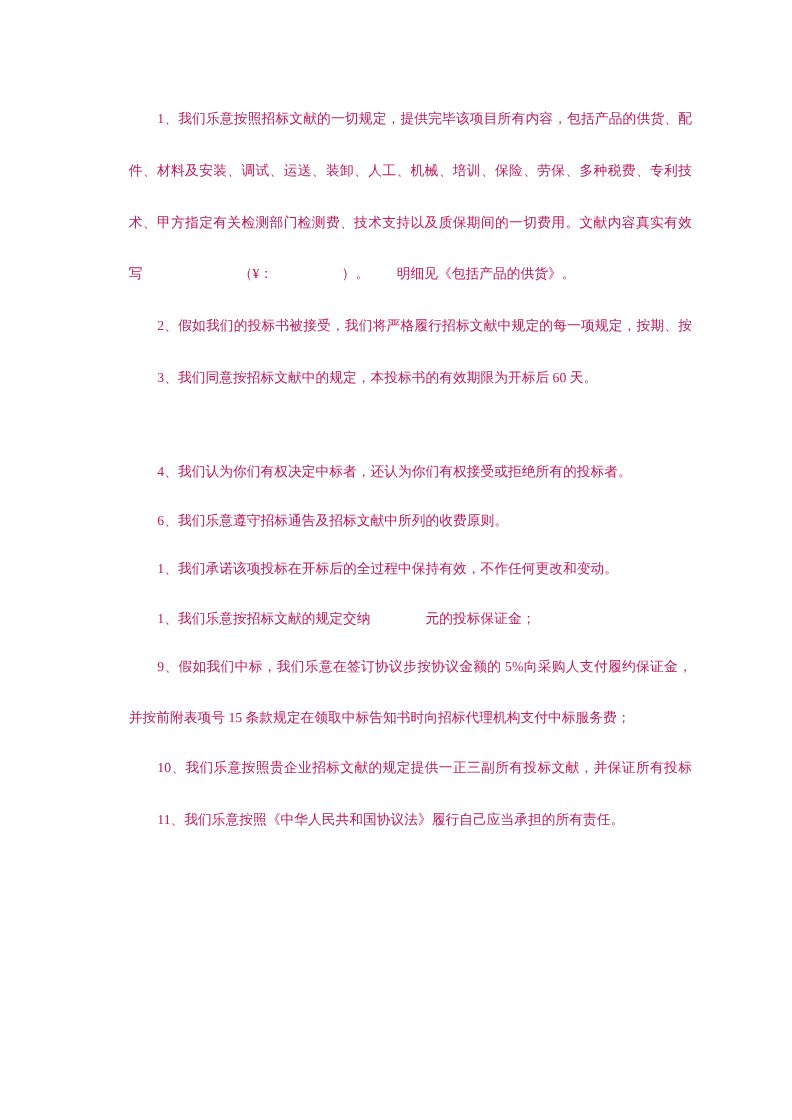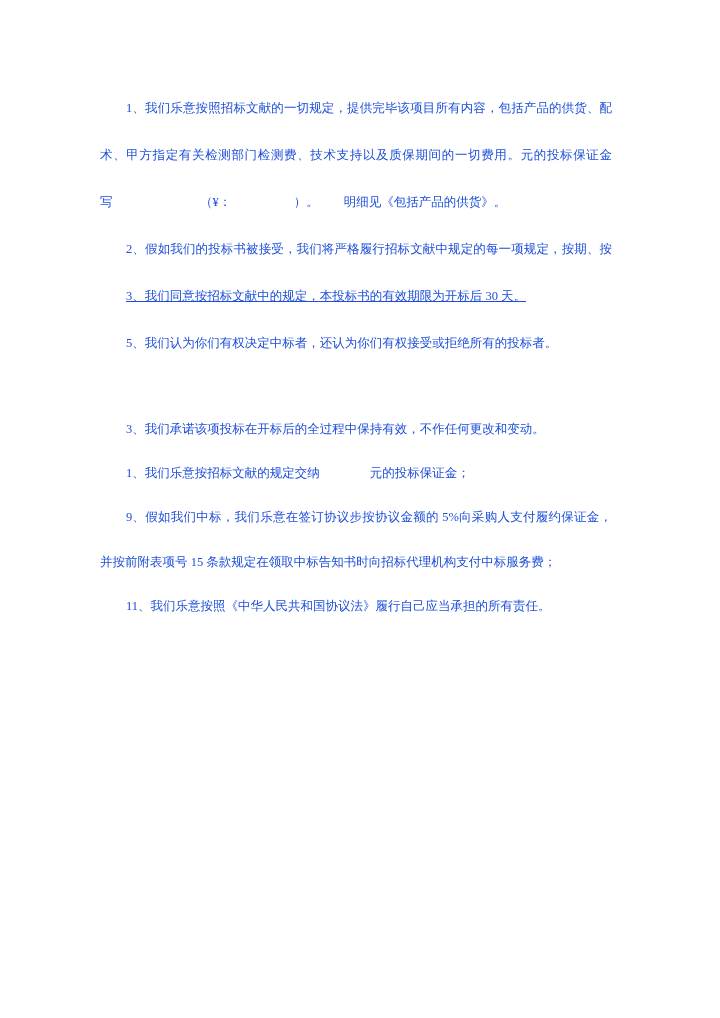--- a/index.html
+++ b/index.html
@@ -10,64 +10,67 @@
   #page {
     position: relative;
     width: 720px;
     height: 1018px;
     background: #ffffff;
     overflow: hidden;
     font-family: "Liberation Serif", "DejaVu Serif", serif;
   }
   .line {
     position: absolute;
-    left: 100px;
+    left: 117px;
     width: 512px;
     font-size: 12.5px;
     line-height: 19px;
-    color: #1d4ed8;
+    color: #be185d;
     white-space: normal;
     letter-spacing: 0px;
     -webkit-font-smoothing: antialiased;
   }
   
   .indent { text-indent: 26px; }
   
   .just {
     text-align: justify;
     text-align-last: justify;
     text-justify: inter-character;
   }
   
   .line:nth-child(1)  { top: 99px;  }
   .line:nth-child(2)  { top: 146px; }
   .line:nth-child(3)  { top: 193px; }
   .line:nth-child(4)  { top: 240px; }
-  .line:nth-child(5)  { top: 287px; text-decoration: underline; }
+  .line:nth-child(5)  { top: 287px; }
   .line:nth-child(6)  { top: 334px; }
   .line:nth-child(7)  { top: 420px; }
   .line:nth-child(8)  { top: 464px; }
   .line:nth-child(9)  { top: 508px; }
   .line:nth-child(10) { top: 553px; }
   .line:nth-child(11) { top: 597px; }
   .line:nth-child(12) { top: 643px; }
   .line:nth-child(13) { top: 689px; }
   .line:nth-child(14) { top: 736px; }
   .line:nth-child(15) { top: 782px; }
   .line:nth-child(16) { top: 826px; }
   .line:nth-child(17) { top: 872px; font-style: italic; }
 </style>
 </head>
 <body>
 
 <div id="page">
   <div class="line indent just">1、我们乐意按照招标文献的一切规定，提供完毕该项目所有内容，包括产品的供货、配</div>
-  <div class="line just">术、甲方指定有关检测部门检测费、技术支持以及质保期间的一切费用。元的投标保证金</div>
+  <div class="line just">件、材料及安装、调试、运送、装卸、人工、机械、培训、保险、劳保、多种税费、专利技</div>
+  <div class="line just">术、甲方指定有关检测部门检测费、技术支持以及质保期间的一切费用。文献内容真实有效</div>
   <div class="line">写　　　　　　　（¥：　　　　　）。　　明细见《包括产品的供货》。</div>
   <div class="line indent just">2、假如我们的投标书被接受，我们将严格履行招标文献中规定的每一项规定，按期、按</div>
-  <div class="line indent">3、我们同意按招标文献中的规定，本投标书的有效期限为开标后 30 天。</div>
-  <div class="line indent">5、我们认为你们有权决定中标者，还认为你们有权接受或拒绝所有的投标者。</div>
-  <div class="line indent">3、我们承诺该项投标在开标后的全过程中保持有效，不作任何更改和变动。</div>
+  <div class="line indent">3、我们同意按招标文献中的规定，本投标书的有效期限为开标后 60 天。</div>
+  <div class="line indent">4、我们认为你们有权决定中标者，还认为你们有权接受或拒绝所有的投标者。</div>
+  <div class="line indent">6、我们乐意遵守招标通告及招标文献中所列的收费原则。</div>
+  <div class="line indent">1、我们承诺该项投标在开标后的全过程中保持有效，不作任何更改和变动。</div>
   <div class="line indent">1、我们乐意按招标文献的规定交纳　　　　元的投标保证金；</div>
   <div class="line indent just">9、假如我们中标，我们乐意在签订协议步按协议金额的 5%向采购人支付履约保证金，</div>
   <div class="line">并按前附表项号 15 条款规定在领取中标告知书时向招标代理机构支付中标服务费；</div>
+  <div class="line indent just">10、我们乐意按照贵企业招标文献的规定提供一正三副所有投标文献，并保证所有投标</div>
   <div class="line indent">11、我们乐意按照《中华人民共和国协议法》履行自己应当承担的所有责任。</div>
 </div>
 
 </body></html>

